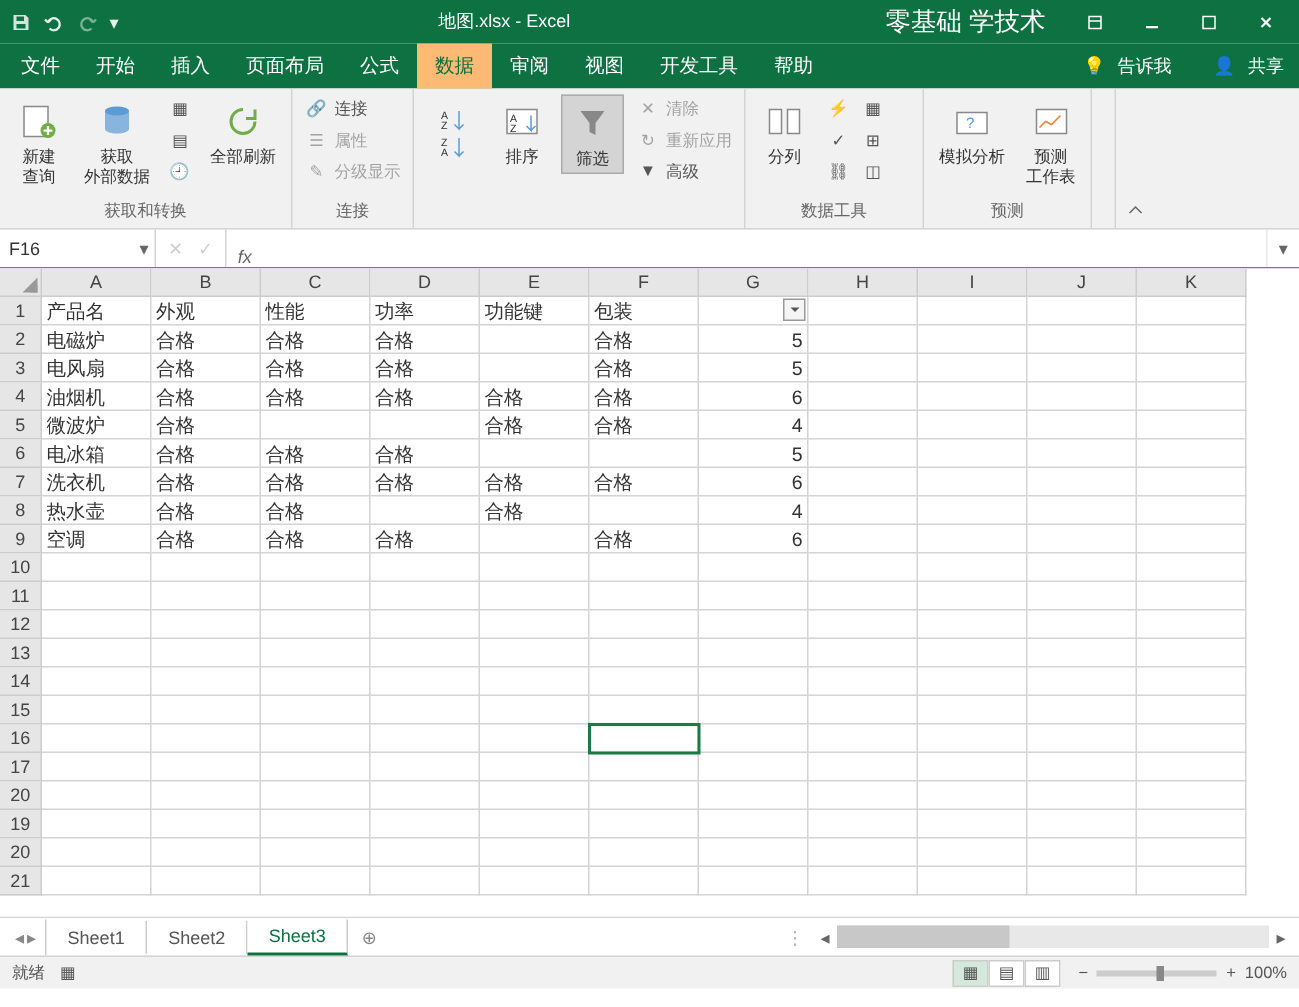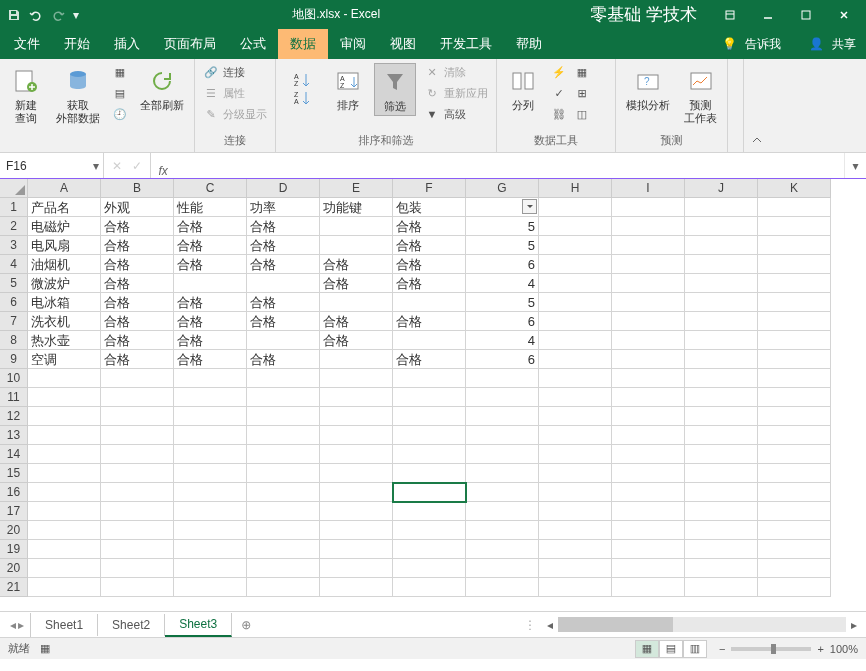--- a/index.html
+++ b/index.html
@@ -174,20 +174,21 @@
       </div>
       <div class="bigbtn">
         <div class="icn">
             <svg width="28" height="28" viewBox="0 0 28 28">
               <path fill="none" stroke="#70ad47" stroke-width="2" d="M14 6a8 8 0 1 0 8 8M22 6v6h-6"></path>
             </svg>
           </div>
         <span>全部刷新</span>
       </div>
     </div>
+    <div class="label">获取和转换</div>
   </div>
 
   <div class="group">
     <div class="controls">
       <div class="smallbtns">
         <div class="smallbtn">
             <div class="mi">🔗</div>
             <span>连接</span>
           </div>
         <div class="smallbtn" style="opacity:0.5;">
@@ -248,21 +249,20 @@
         <div class="smallbtn" style="opacity:0.5;">
             <div class="mi">↻</div>
             <span>重新应用</span>
           </div>
         <div class="smallbtn">
             <div class="mi">▼</div>
             <span>高级</span>
           </div>
       </div>
     </div>
-    <div class="label">排序和筛选</div>
   </div>
 
   <div class="group">
     <div class="controls">
       <div class="bigbtn">
         <div class="icn">
             <svg width="28" height="28" viewBox="0 0 28 28">
               <rect x="4" y="6" width="8" height="16" fill="#fff" stroke="#888"></rect>
               <rect x="16" y="6" width="8" height="16" fill="#fff" stroke="#888"></rect>
             </svg>

